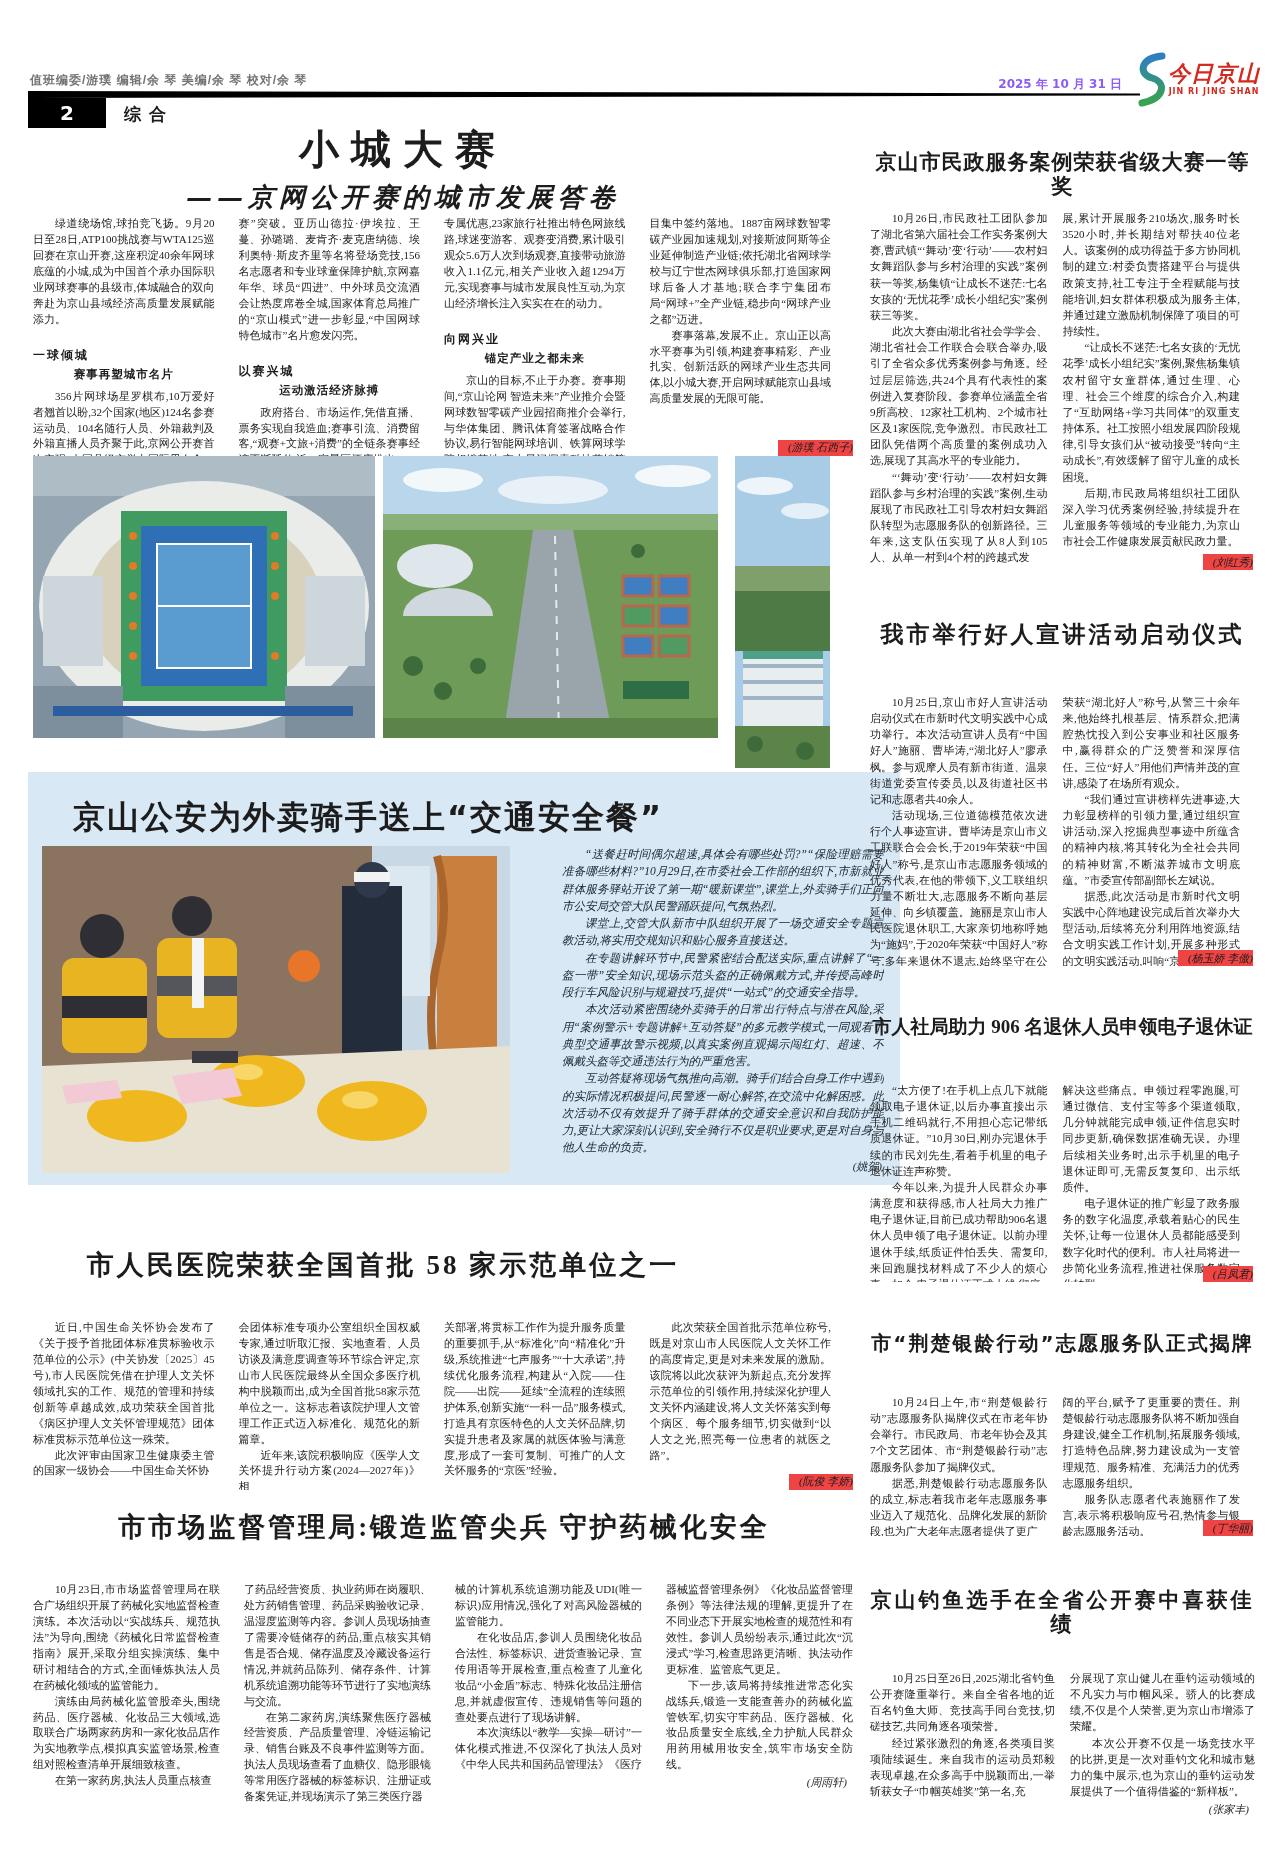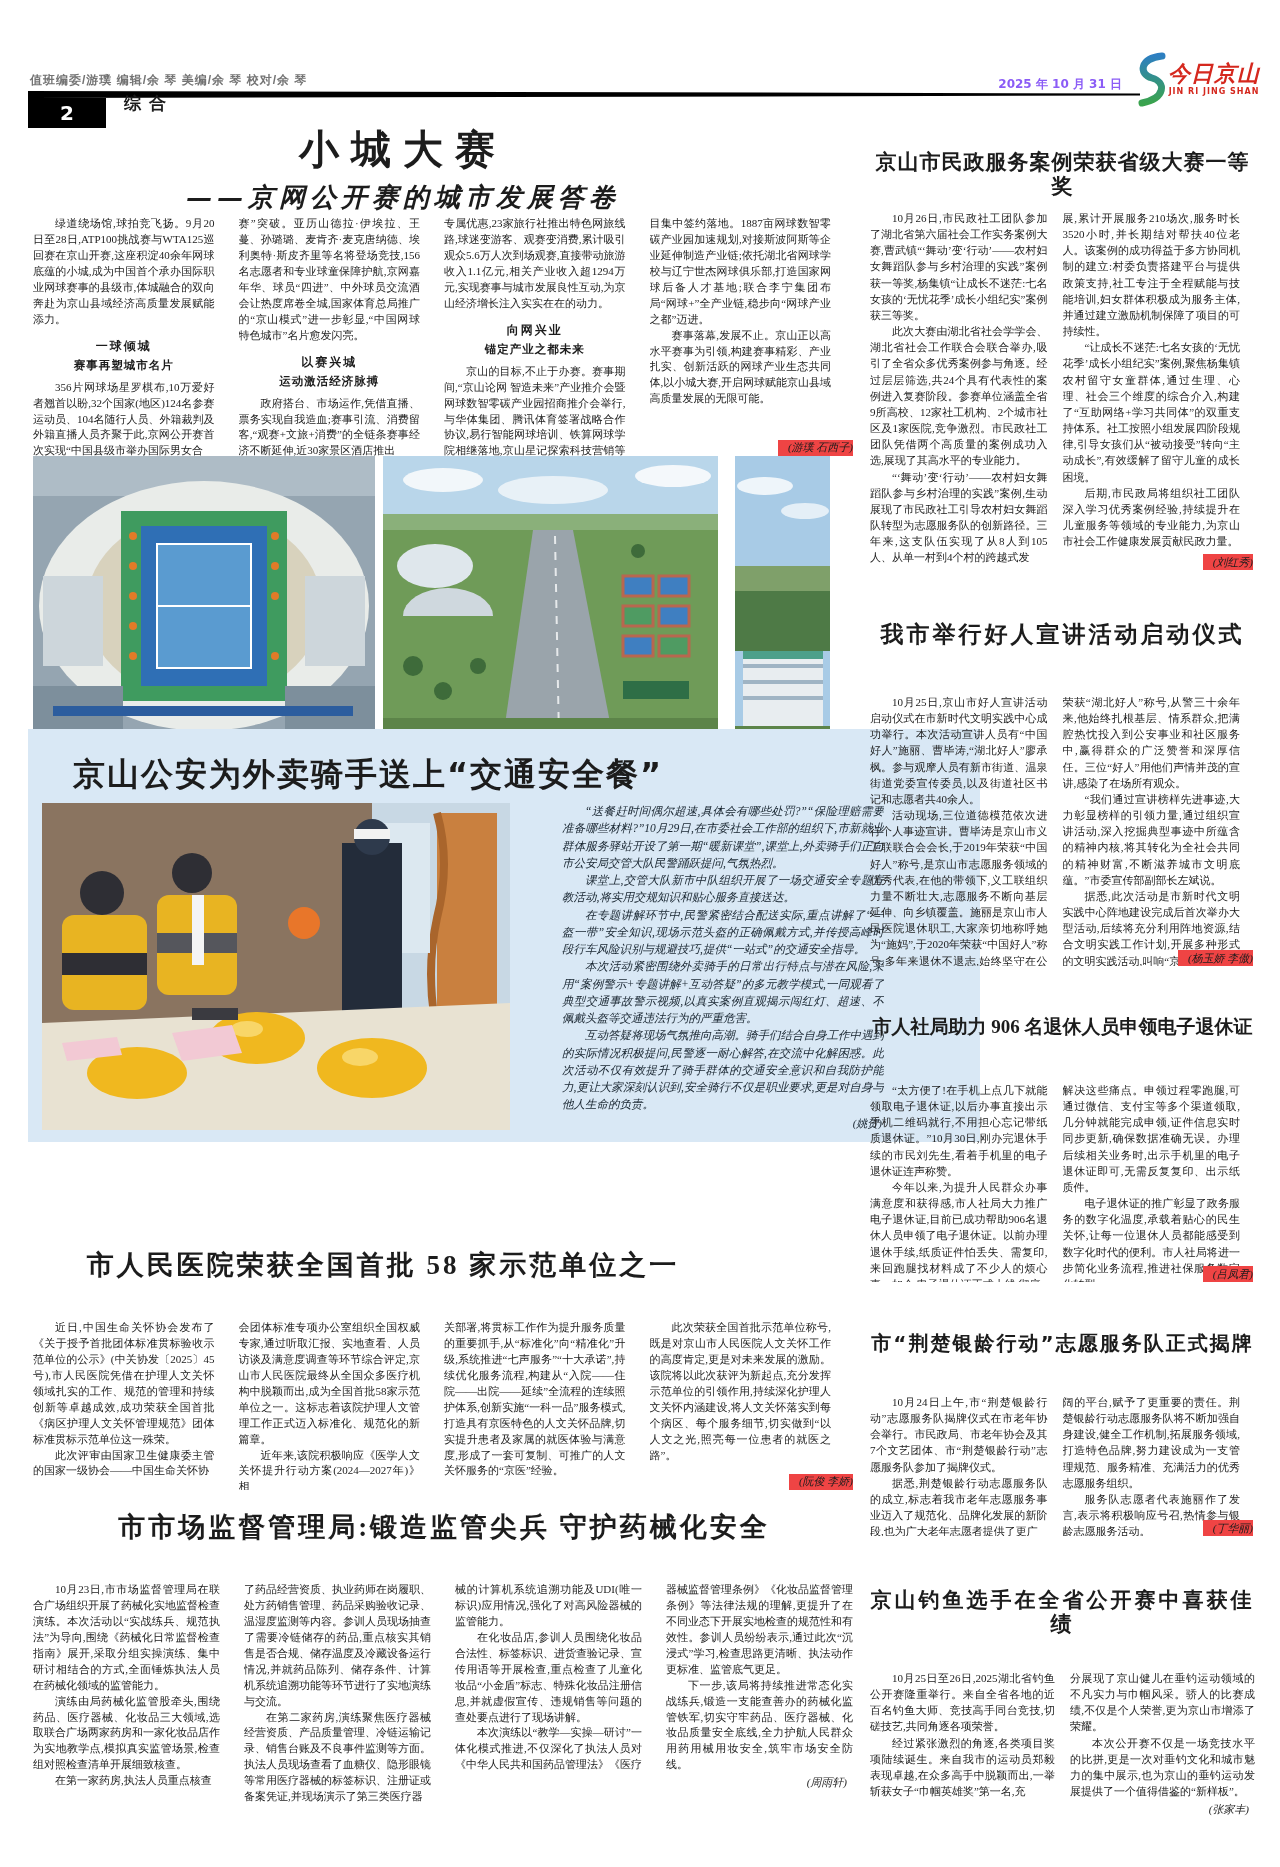--- a/index.html
+++ b/index.html
@@ -8,21 +8,21 @@
   
   .staff{position:absolute;left:30px;top:72px;font-size:12px;font-weight:bold;
          font-family:Liberation Sans, sans-serif;letter-spacing:1px;color:#737373;}
   .date{position:absolute;right:158px;top:76px;font-size:12px;font-weight:bold;
         font-family:"DejaVu Sans",sans-serif;color:#8b5cf6;}
   .wedge{position:absolute;left:28px;top:91px;width:1112px;height:7px;background:#000;
          clip-path:polygon(0 0,100% 35%,100% 65%,0 100%);}
   .pagenum-box{position:absolute;left:28px;top:98px;width:78px;height:30px;background:#000;color:#fff;
          display:flex;align-items:center;justify-content:center;font-size:20px;font-weight:bold;
          font-family:"DejaVu Sans",sans-serif;}
-  .section-label{position:absolute;left:124px;top:92px;font-size:17px;font-weight:bold;
+  .section-label{position:absolute;left:124px;top:103px;font-size:17px;font-weight:bold;
          letter-spacing:8px;font-family:"DejaVu Sans",sans-serif;}
   .logo{position:absolute;right:6px;top:50px;width:142px;display:flex;align-items:center;}
   .logo-txt{text-align:center;}
   .logo-cn{font-size:22px;font-weight:bold;color:#d5281e;font-family:"DejaVu Serif",serif;
            font-style:italic;letter-spacing:1px;line-height:1;white-space:nowrap;}
   .logo-en{font-size:8px;font-weight:bold;color:#d5281e;letter-spacing:1px;margin-top:3px;
            font-family:"DejaVu Sans",sans-serif;white-space:nowrap;}
   
   .h-main{position:absolute;left:33px;top:130px;width:740px;text-align:center;font-size:40px;
           font-weight:bold;letter-spacing:12px;line-height:1;}
@@ -35,31 +35,31 @@
   .body-cols{position:absolute;display:flex;overflow:hidden;}
   .col{overflow:hidden;text-align:justify;}
   .body-cols p{margin:0;text-indent:2em;}
   .main-body,.bl-body{font-size:11px;line-height:1.45;}
   .main-body .col{width:187px;margin-right:24px;}
   .main-body .col:last-child,.bl-body .col:last-child{margin-right:0;}
   .bl-body .col{width:187px;margin-right:24px;}
   .r-body{font-size:11px;line-height:1.47;}
   .r-body .col{width:185px;margin-right:15px;}
   .r-body .col:last-child{margin-right:0;}
-  .subhead1{text-align:center;font-weight:bold;font-size:12px;margin:10px 0 2px;letter-spacing:2px;}
+  .subhead1{text-align:left;font-weight:bold;font-size:12px;margin:19px 0 2px;letter-spacing:2px;}
   .subhead2{text-align:center;font-weight:bold;font-size:11.5px;margin:0 0 6px;
             font-family:"DejaVu Sans",sans-serif;letter-spacing:1px;}
   .byline-chip{position:absolute;right:2px;bottom:0;font-size:11px;font-style:italic;
             background:#ef4444;padding-left:10px;}
   .byline-inline{text-align:right;font-style:italic;font-size:11px;margin-top:2px;padding-right:6px;}
   
   .ph{position:absolute;overflow:hidden;background:#cfd6dc;}
   .ph svg{display:block;}
   
-  .bluebox{position:absolute;left:28px;top:729px;width:952px;height:413px;background:#d9e8f5;}
+  .bluebox{position:absolute;left:28px;top:772px;width:872px;height:413px;background:#d9e8f5;}
   .h-traffic{position:absolute;left:20px;top:24px;width:640px;text-align:center;font-size:32px;
              font-weight:900;letter-spacing:2px;font-family:"DejaVu Sans","Liberation Sans",sans-serif;}
   .traffic-text{position:absolute;left:494px;top:74px;width:322px;height:328px;overflow:hidden;
              font-style:italic;font-size:11.5px;line-height:1.5;text-align:justify;color:#17242f;margin-left:40px;}
   .traffic-text p{margin:0;text-indent:2em;}
   .chip-blue{background:#d9e8f5;}
 </style>
 </head>
 <body>
 

